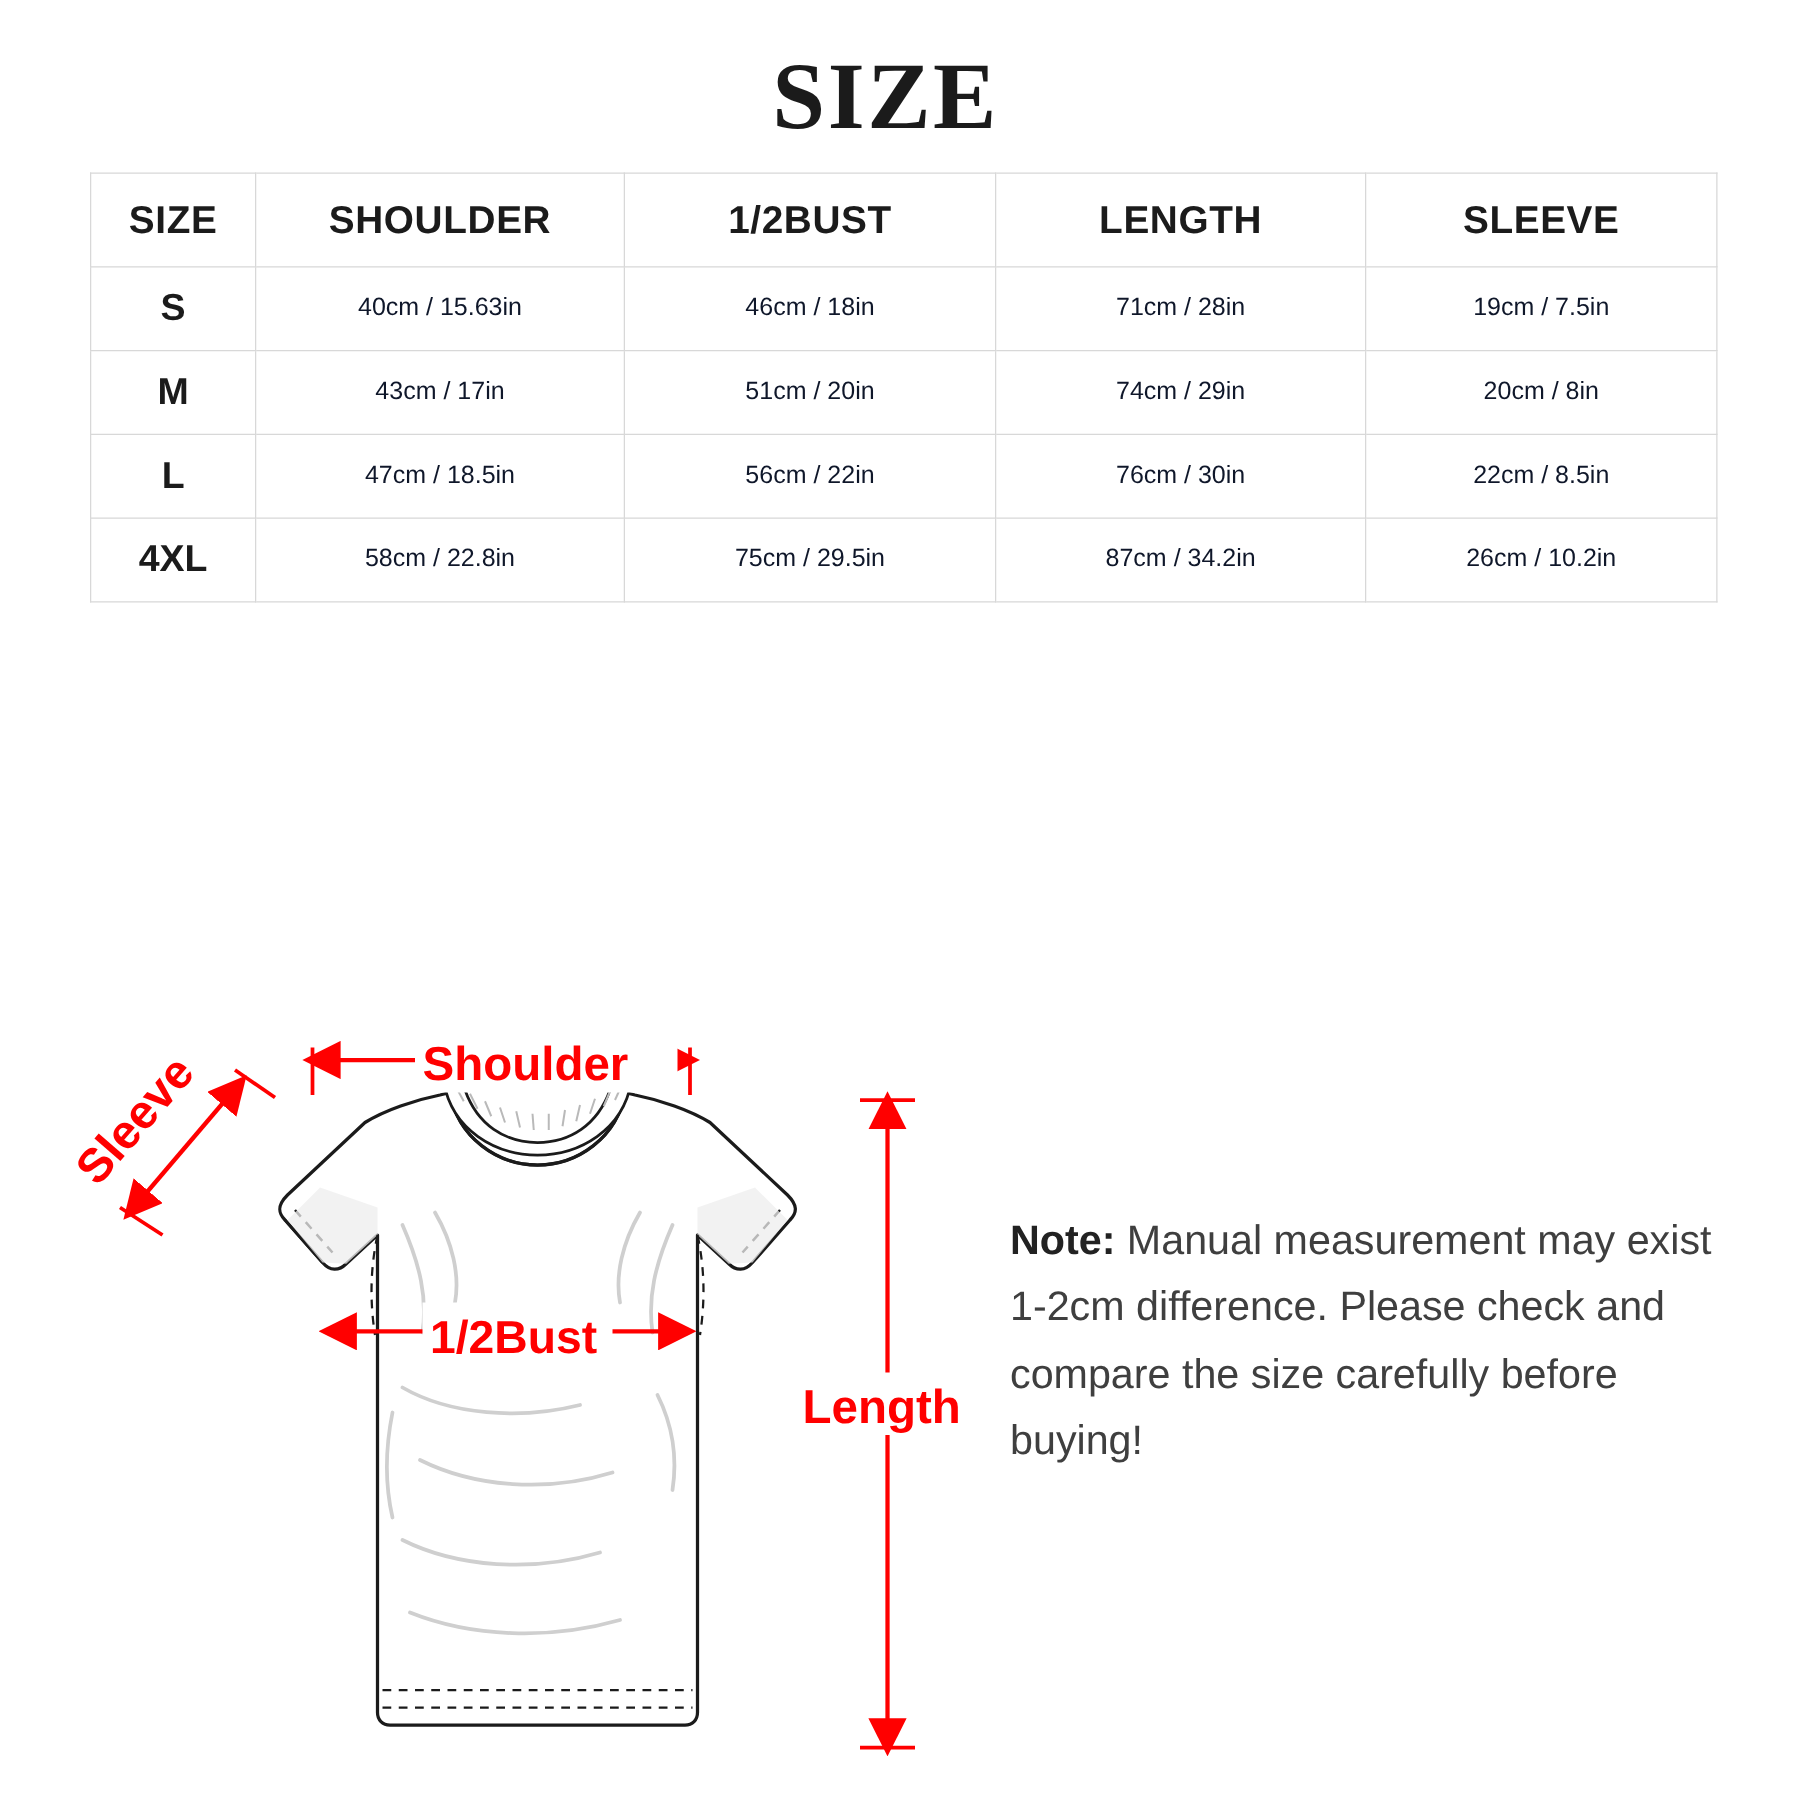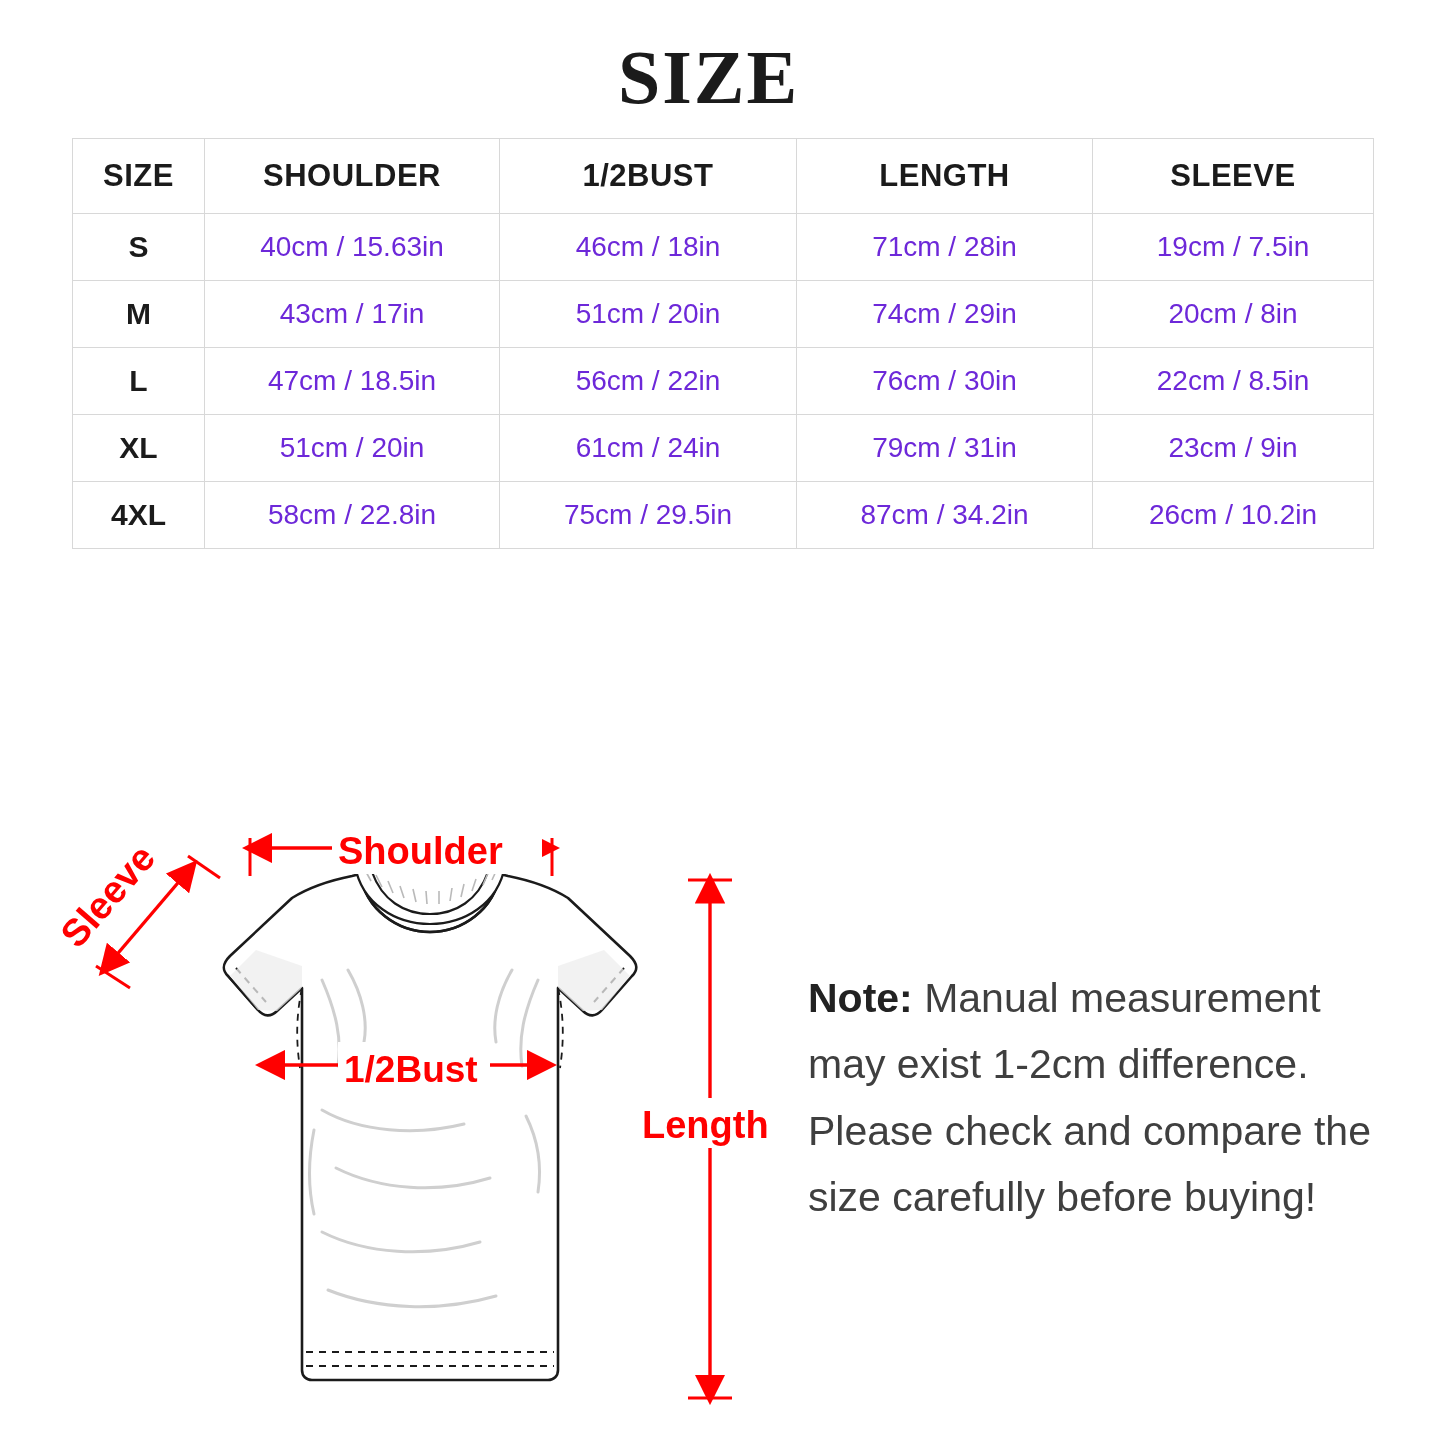--- a/index.html
+++ b/index.html
@@ -48,22 +48,22 @@
   }
   table.size-table th {
     font-size: 31px;
     font-weight: 700;
     color: #1b1b1b;
     height: 72px;
     letter-spacing: 0.5px;
   }
   table.size-table td {
     height: 64px;
-    font-size: 28px;
-    color: #6d28d9;
+    font-size: 20px;
+    color: #0f172a;
   }
   table.size-table td.size-cell {
     font-weight: 700;
     font-size: 30px;
     color: #1b1b1b;
   }
   col.c-size { width: 132px; }
   col.c-shoulder { width: 295px; }
   col.c-bust { width: 297px; }
   col.c-length { width: 296px; }
@@ -84,21 +84,21 @@
     width: 740px;
     height: 660px;
   }
   .note-area {
     position: absolute;
     left: 808px;
     top: 195px;
     width: 585px;
   }
   .note-text {
-    font-size: 41px;
+    font-size: 33px;
     line-height: 1.62;
     color: #3f3f3f;
     font-family: "Liberation Sans", sans-serif;
   }
   .note-text b {
     color: #222;
     font-weight: 700;
   }
   svg { display: block; }
 </style>
@@ -141,27 +141,20 @@
           <td>51cm / 20in</td>
           <td>74cm / 29in</td>
           <td>20cm / 8in</td>
         </tr>
         <tr>
           <td class="size-cell">L</td>
           <td>47cm / 18.5in</td>
           <td>56cm / 22in</td>
           <td>76cm / 30in</td>
           <td>22cm / 8.5in</td>
-        </tr>
-        <tr>
-          <td class="size-cell">XL</td>
-          <td>51cm / 20in</td>
-          <td>61cm / 24in</td>
-          <td>79cm / 31in</td>
-          <td>23cm / 9in</td>
         </tr>
         <tr>
           <td class="size-cell">4XL</td>
           <td>58cm / 22.8in</td>
           <td>75cm / 29.5in</td>
           <td>87cm / 34.2in</td>
           <td>26cm / 10.2in</td>
         </tr>
       </tbody>
     </table>

